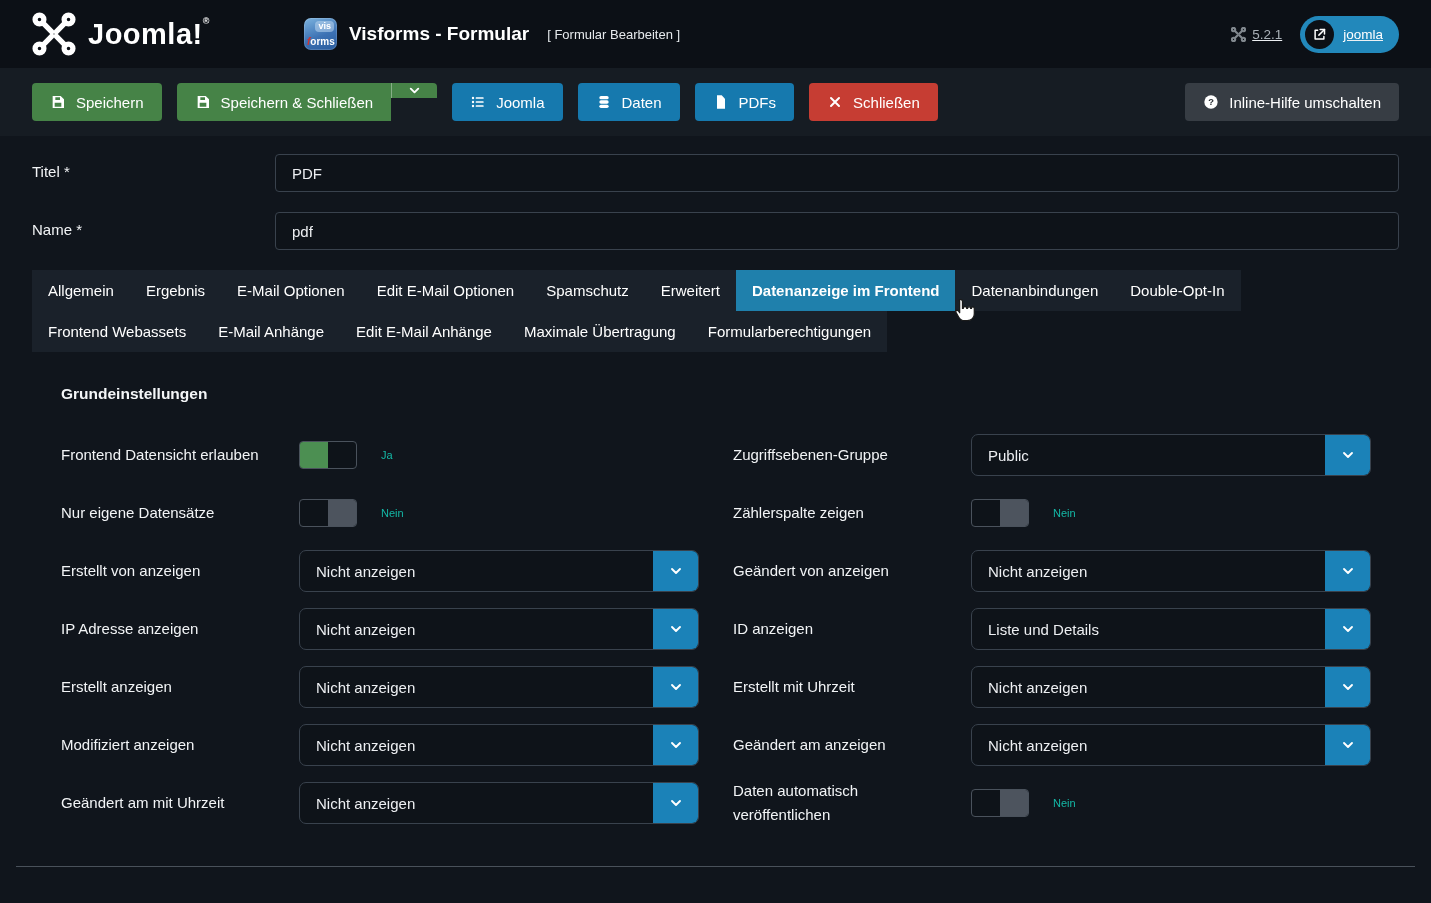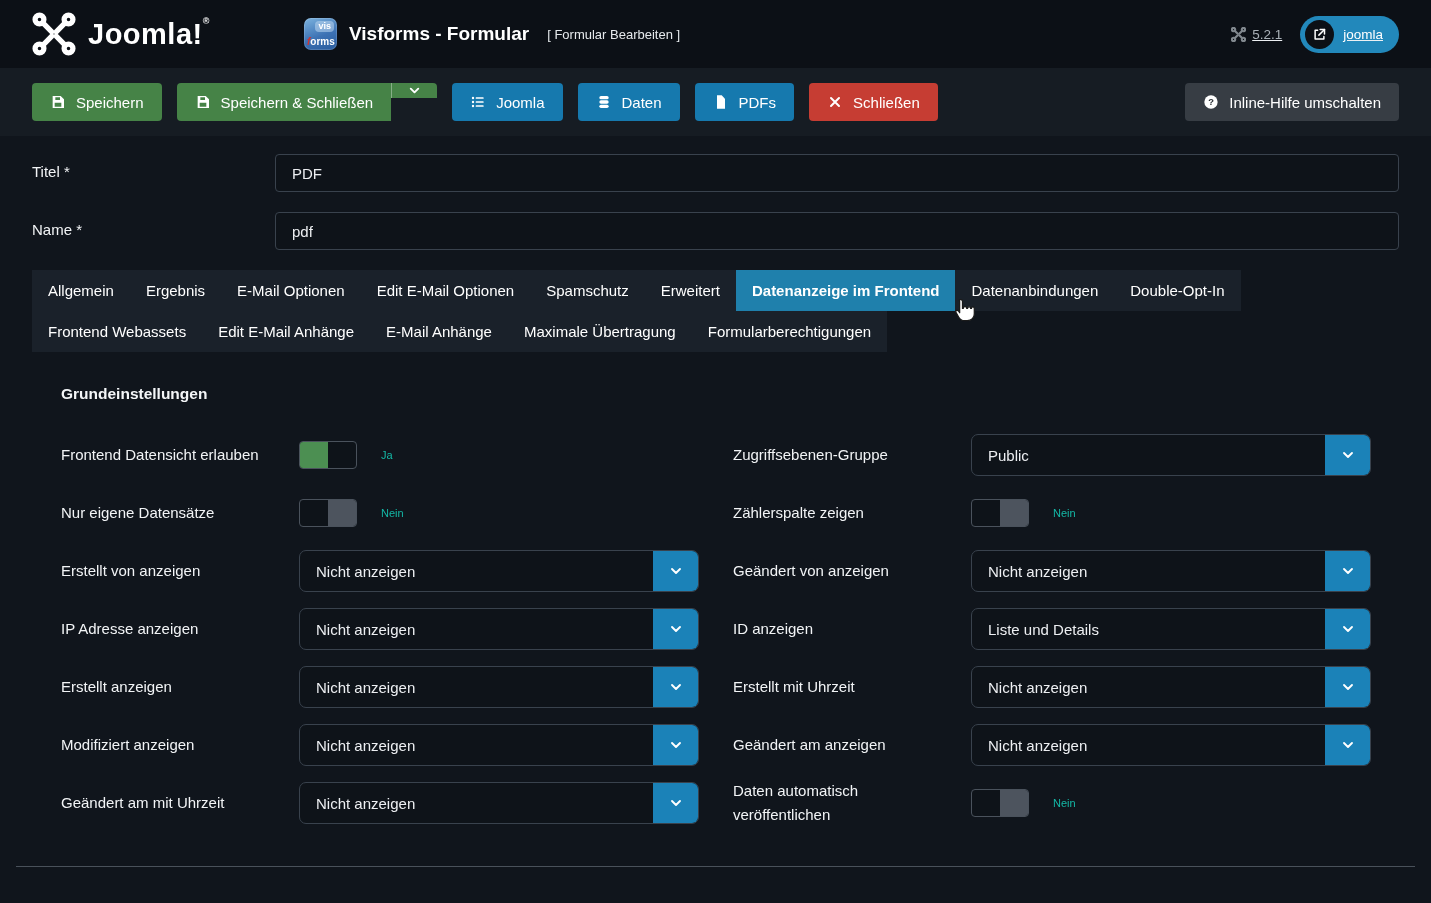--- a/index.html
+++ b/index.html
@@ -217,22 +217,22 @@
       <button class="tab">E-Mail Optionen</button>
       <button class="tab">Edit E-Mail Optionen</button>
       <button class="tab">Spamschutz</button>
       <button class="tab">Erweitert</button>
       <button class="tab active">Datenanzeige im Frontend</button>
       <button class="tab">Datenanbindungen</button>
       <button class="tab">Double-Opt-In</button>
     </div>
   <div class="tab-row" id="tab-row-2">
       <button class="tab">Frontend Webassets</button>
+      <button class="tab">E-Mail Anhänge</button>
       <button class="tab">Edit E-Mail Anhänge</button>
-      <button class="tab">E-Mail Anhänge</button>
       <button class="tab">Maximale Übertragung</button>
       <button class="tab">Formularberechtigungen</button>
     </div>
 </div>
 
 <div class="panel">
   <div class="panel-heading">Grundeinstellungen</div>
   <div class="fields-grid">
     <div id="fields-left">
   <div class="field-row">

